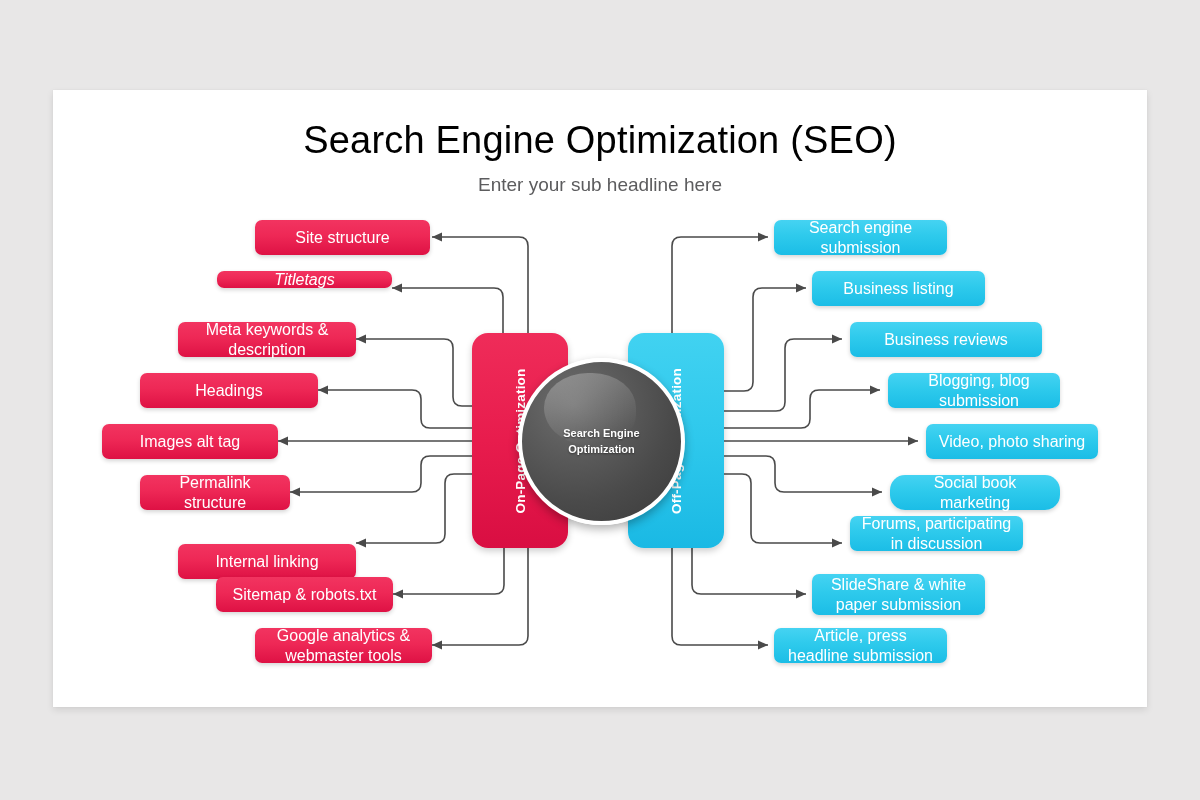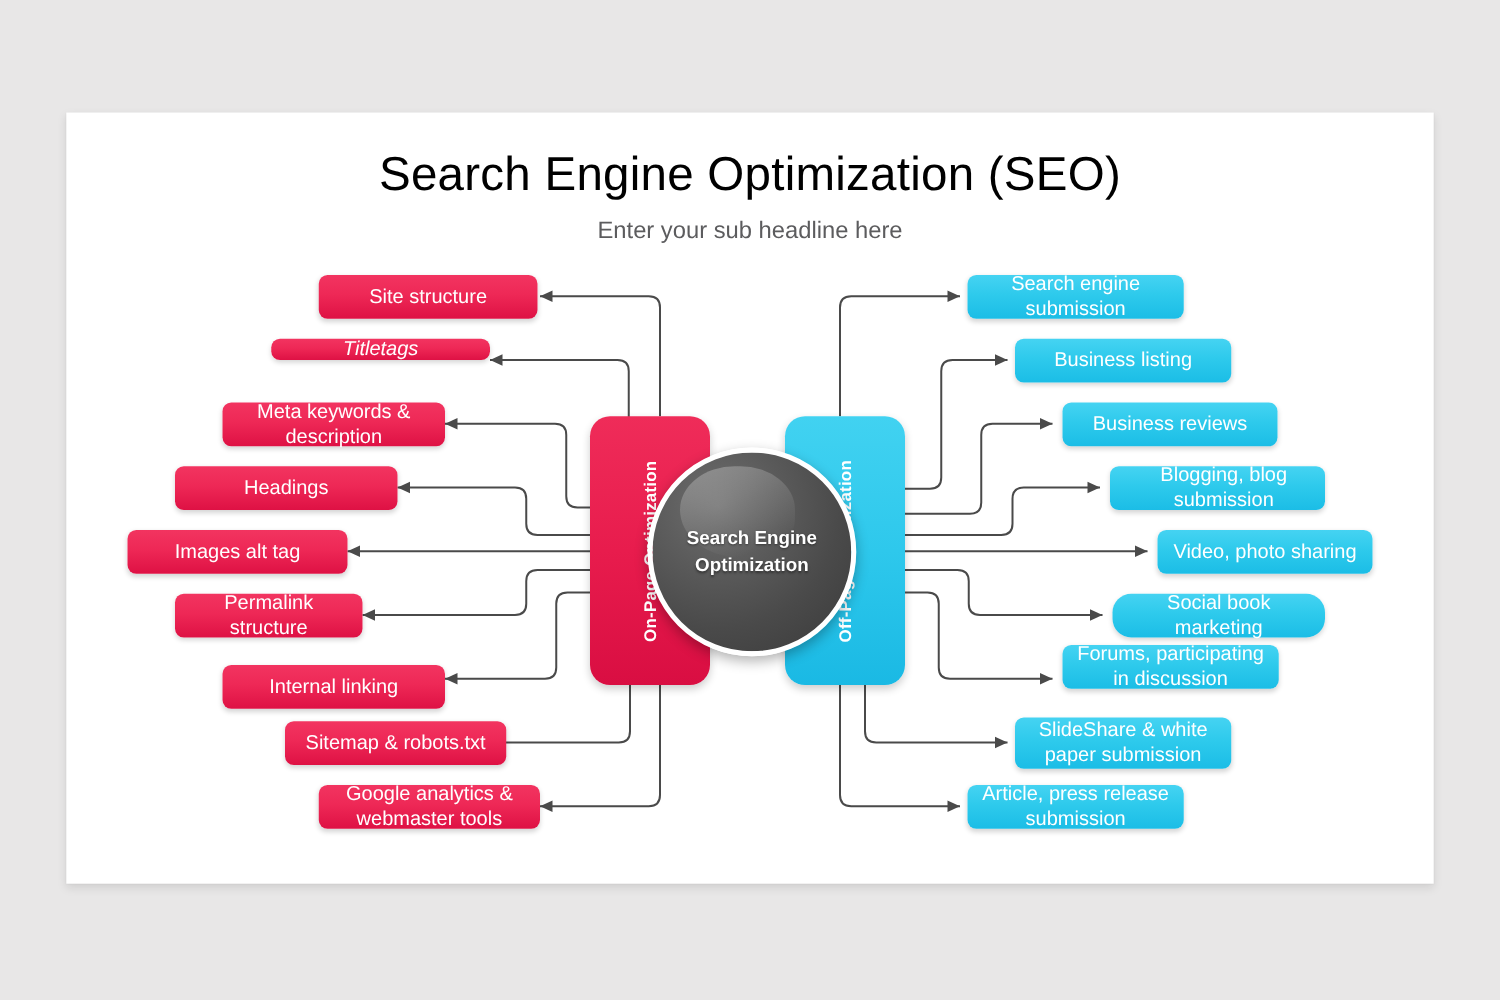--- a/index.html
+++ b/index.html
@@ -145,21 +145,21 @@
     height: 46%;
     border-radius: 50% 50% 45% 55%;
     background: linear-gradient(160deg, rgba(255,255,255,0.30) 0%, rgba(255,255,255,0.13) 45%, rgba(255,255,255,0.0) 85%);
     pointer-events: none;
   }
   #sphere-label {
     position: relative;
     z-index: 2;
     text-align: center;
     color: #ffffff;
-    font-size: 15px;
+    font-size: 11px;
     font-weight: bold;
     line-height: 1.45;
     text-shadow: 0 1px 2px rgba(0,0,0,0.45);
   }
 </style>
 </head>
 <body>
 
 <div id="slide-canvas"></div>
 
@@ -236,56 +236,56 @@
   </div>
   <div class="leaf-box red" style="left:140px; top:373px; width:178px; height:35px;">
     <span>Headings</span>
   </div>
   <div class="leaf-box red" style="left:102px; top:424px; width:176px; height:35px;">
     <span>Images alt tag</span>
   </div>
   <div class="leaf-box red" style="left:140px; top:475px; width:150px; height:35px;">
     <span>Permalink structure</span>
   </div>
-  <div class="leaf-box red" style="left:178px; top:532px; width:178px; height:35px;">
+  <div class="leaf-box red" style="left:178px; top:544px; width:178px; height:35px;">
     <span>Internal linking</span>
   </div>
-  <div class="leaf-box red" style="left:216px; top:577px; width:177px; height:35px;margin-left:12px;">
+  <div class="leaf-box red" style="left:216px; top:577px; width:177px; height:35px;">
     <span>Sitemap &amp; robots.txt</span>
   </div>
   <div class="leaf-box red" style="left:255px; top:628px; width:177px; height:35px;">
     <span>Google analytics &amp; webmaster tools</span>
   </div>
 
   <div class="leaf-box cyan" style="left:774px; top:220px; width:173px; height:35px;">
     <span>Search engine submission</span>
   </div>
   <div class="leaf-box cyan" style="left:812px; top:271px; width:173px; height:35px;">
     <span>Business listing</span>
   </div>
-  <div class="leaf-box cyan" style="left:850px; top:322px; width:172px; height:35px;">
+  <div class="leaf-box cyan" style="left:850px; top:322px; width:192px; height:35px;">
     <span>Business reviews</span>
   </div>
   <div class="leaf-box cyan" style="left:888px; top:373px; width:172px; height:35px;padding-left:20px;">
     <span>Blogging, blog submission</span>
   </div>
   <div class="leaf-box cyan" style="left:926px; top:424px; width:172px; height:35px;">
     <span>Video, photo sharing</span>
   </div>
   <div class="leaf-box cyan" style="left:890px; top:475px; width:170px; height:35px;border-radius:15px;">
     <span>Social book marketing</span>
   </div>
   <div class="leaf-box cyan" style="left:850px; top:504px; width:173px; height:35px;margin-top:12px;">
     <span>Forums, participating in discussion</span>
   </div>
   <div class="leaf-box cyan" style="left:812px; top:574px; width:173px; height:41px;">
     <span>SlideShare &amp; white paper submission</span>
   </div>
   <div class="leaf-box cyan" style="left:774px; top:628px; width:173px; height:35px;">
-    <span>Article, press release submission</span>
+    <span>Article, press headline submission</span>
   </div>
 
   <div class="pillar" id="pillar-onpage">
     <span class="pillar-label">On-Page Optimization</span>
   </div>
   <div class="pillar" id="pillar-offpage">
     <span class="pillar-label">Off-Page Optimization</span>
   </div>
 
   <div id="center-sphere">

